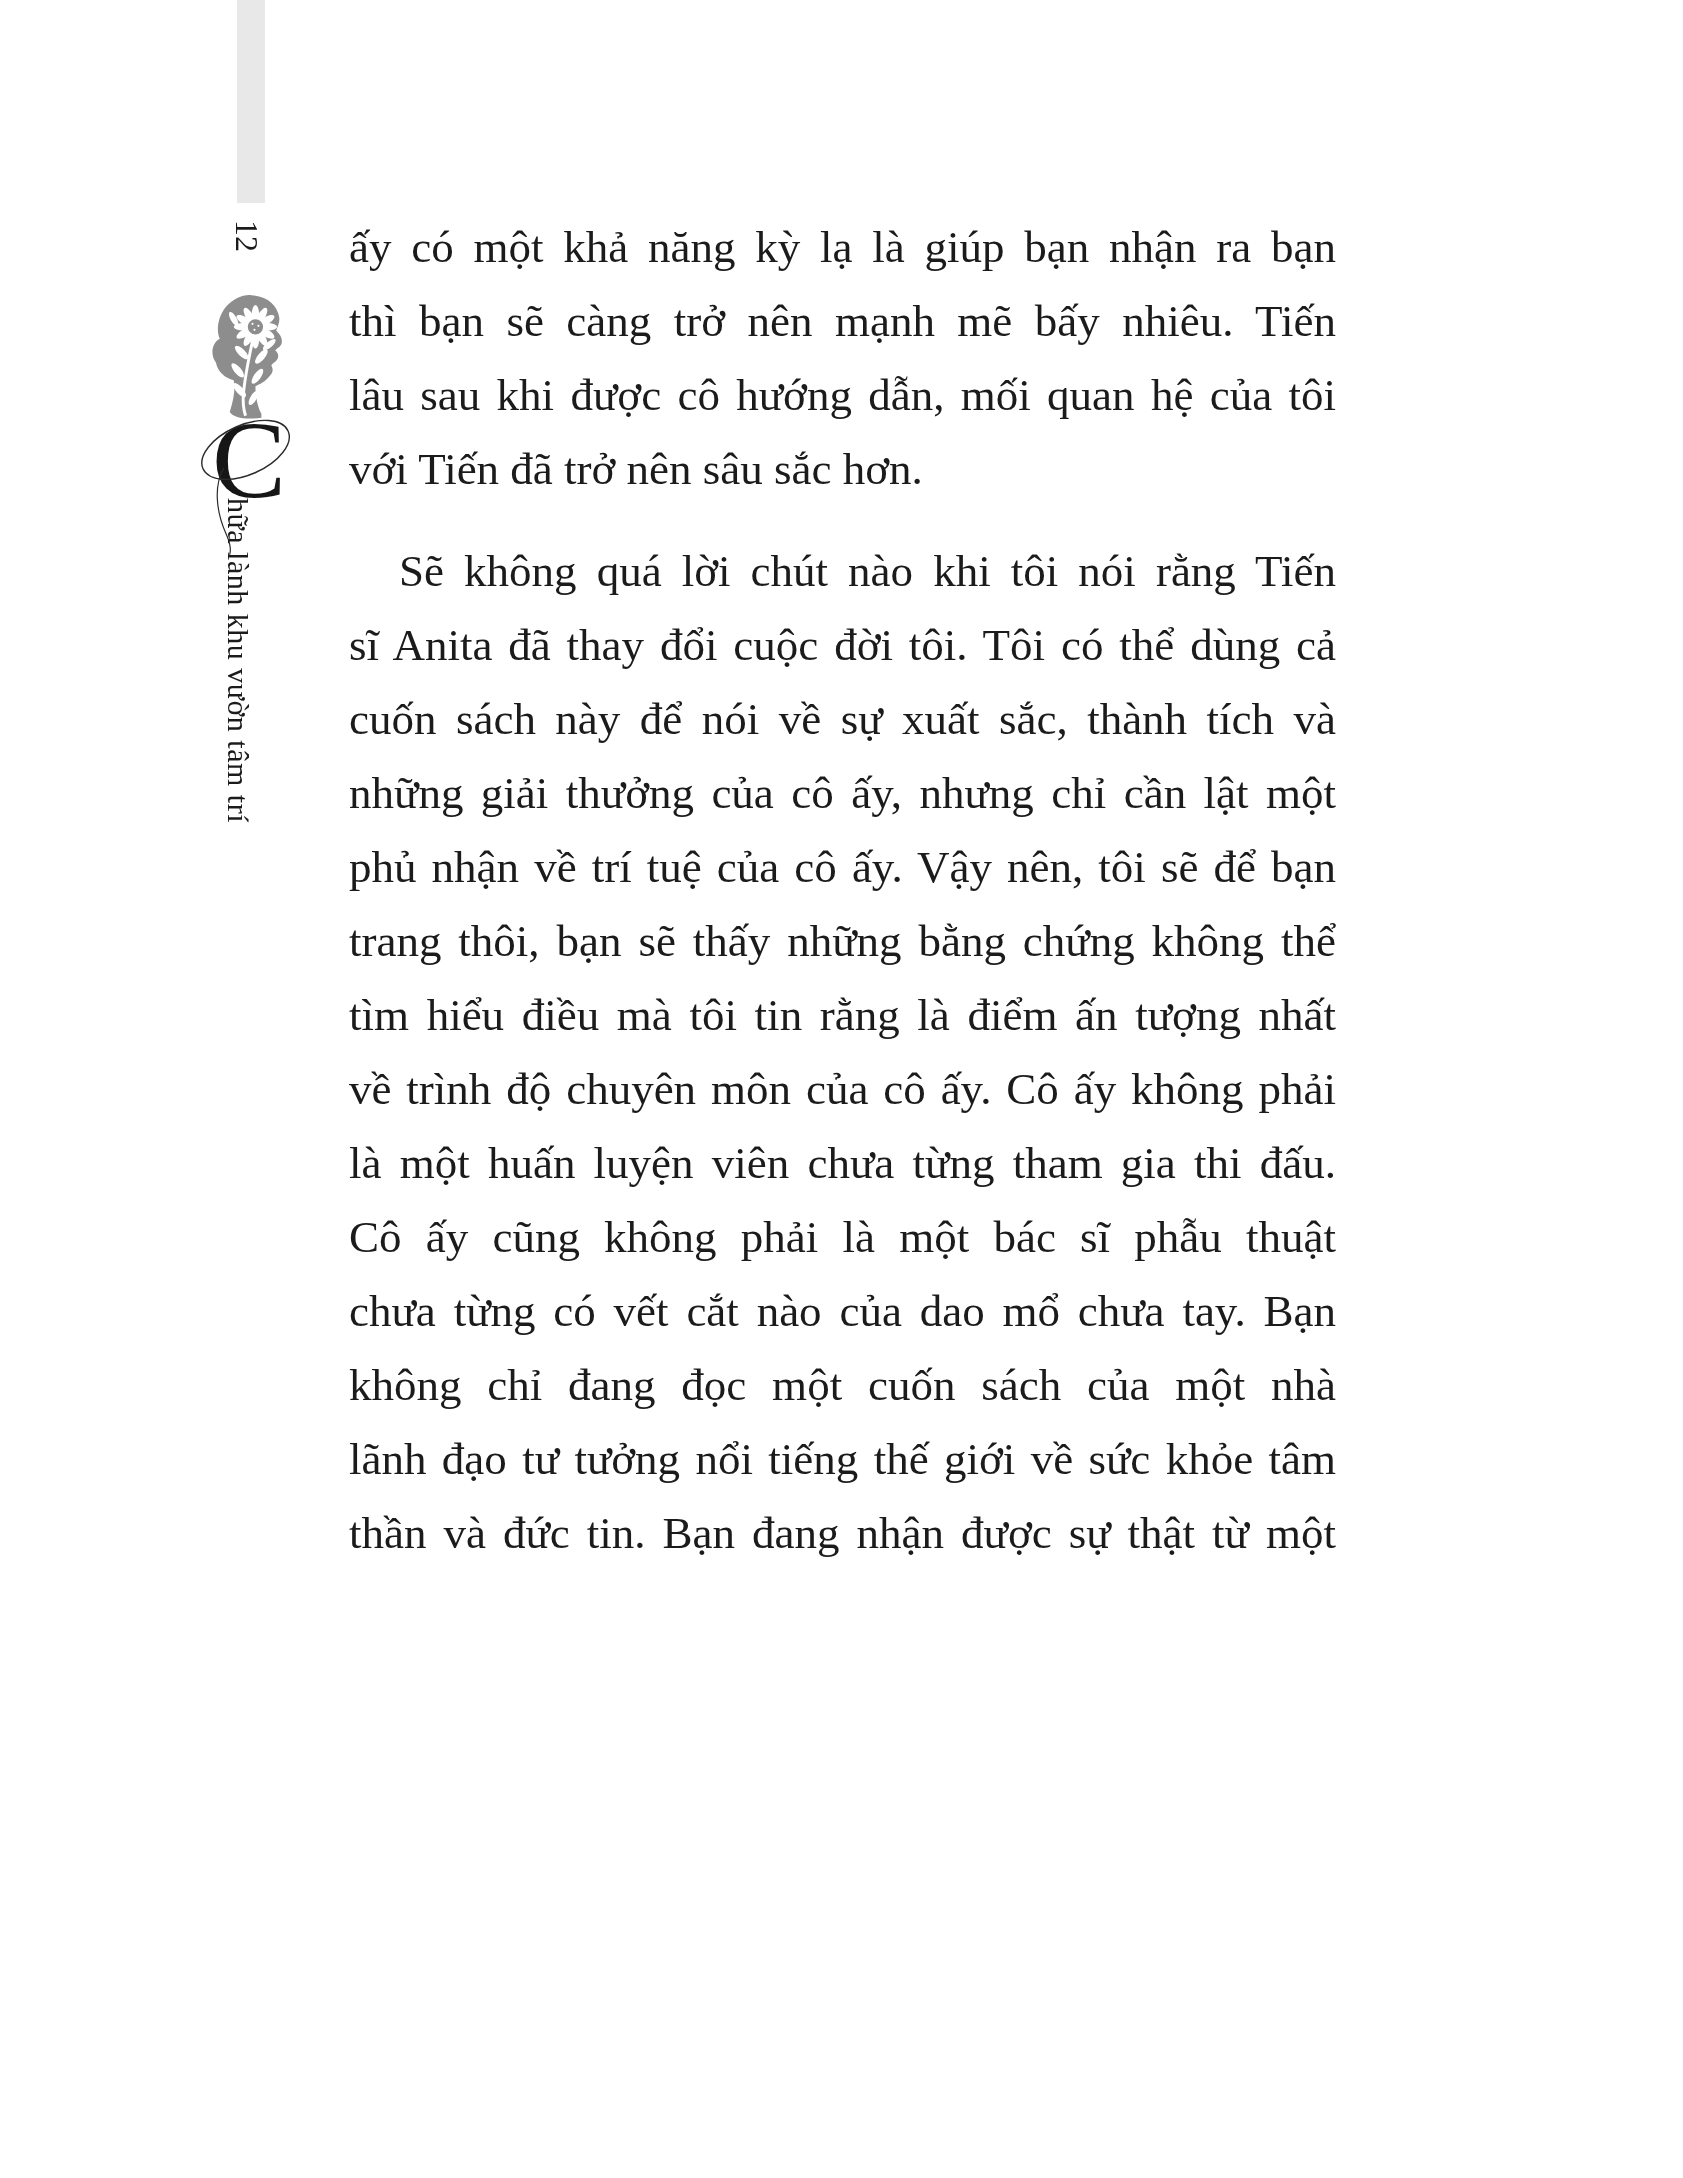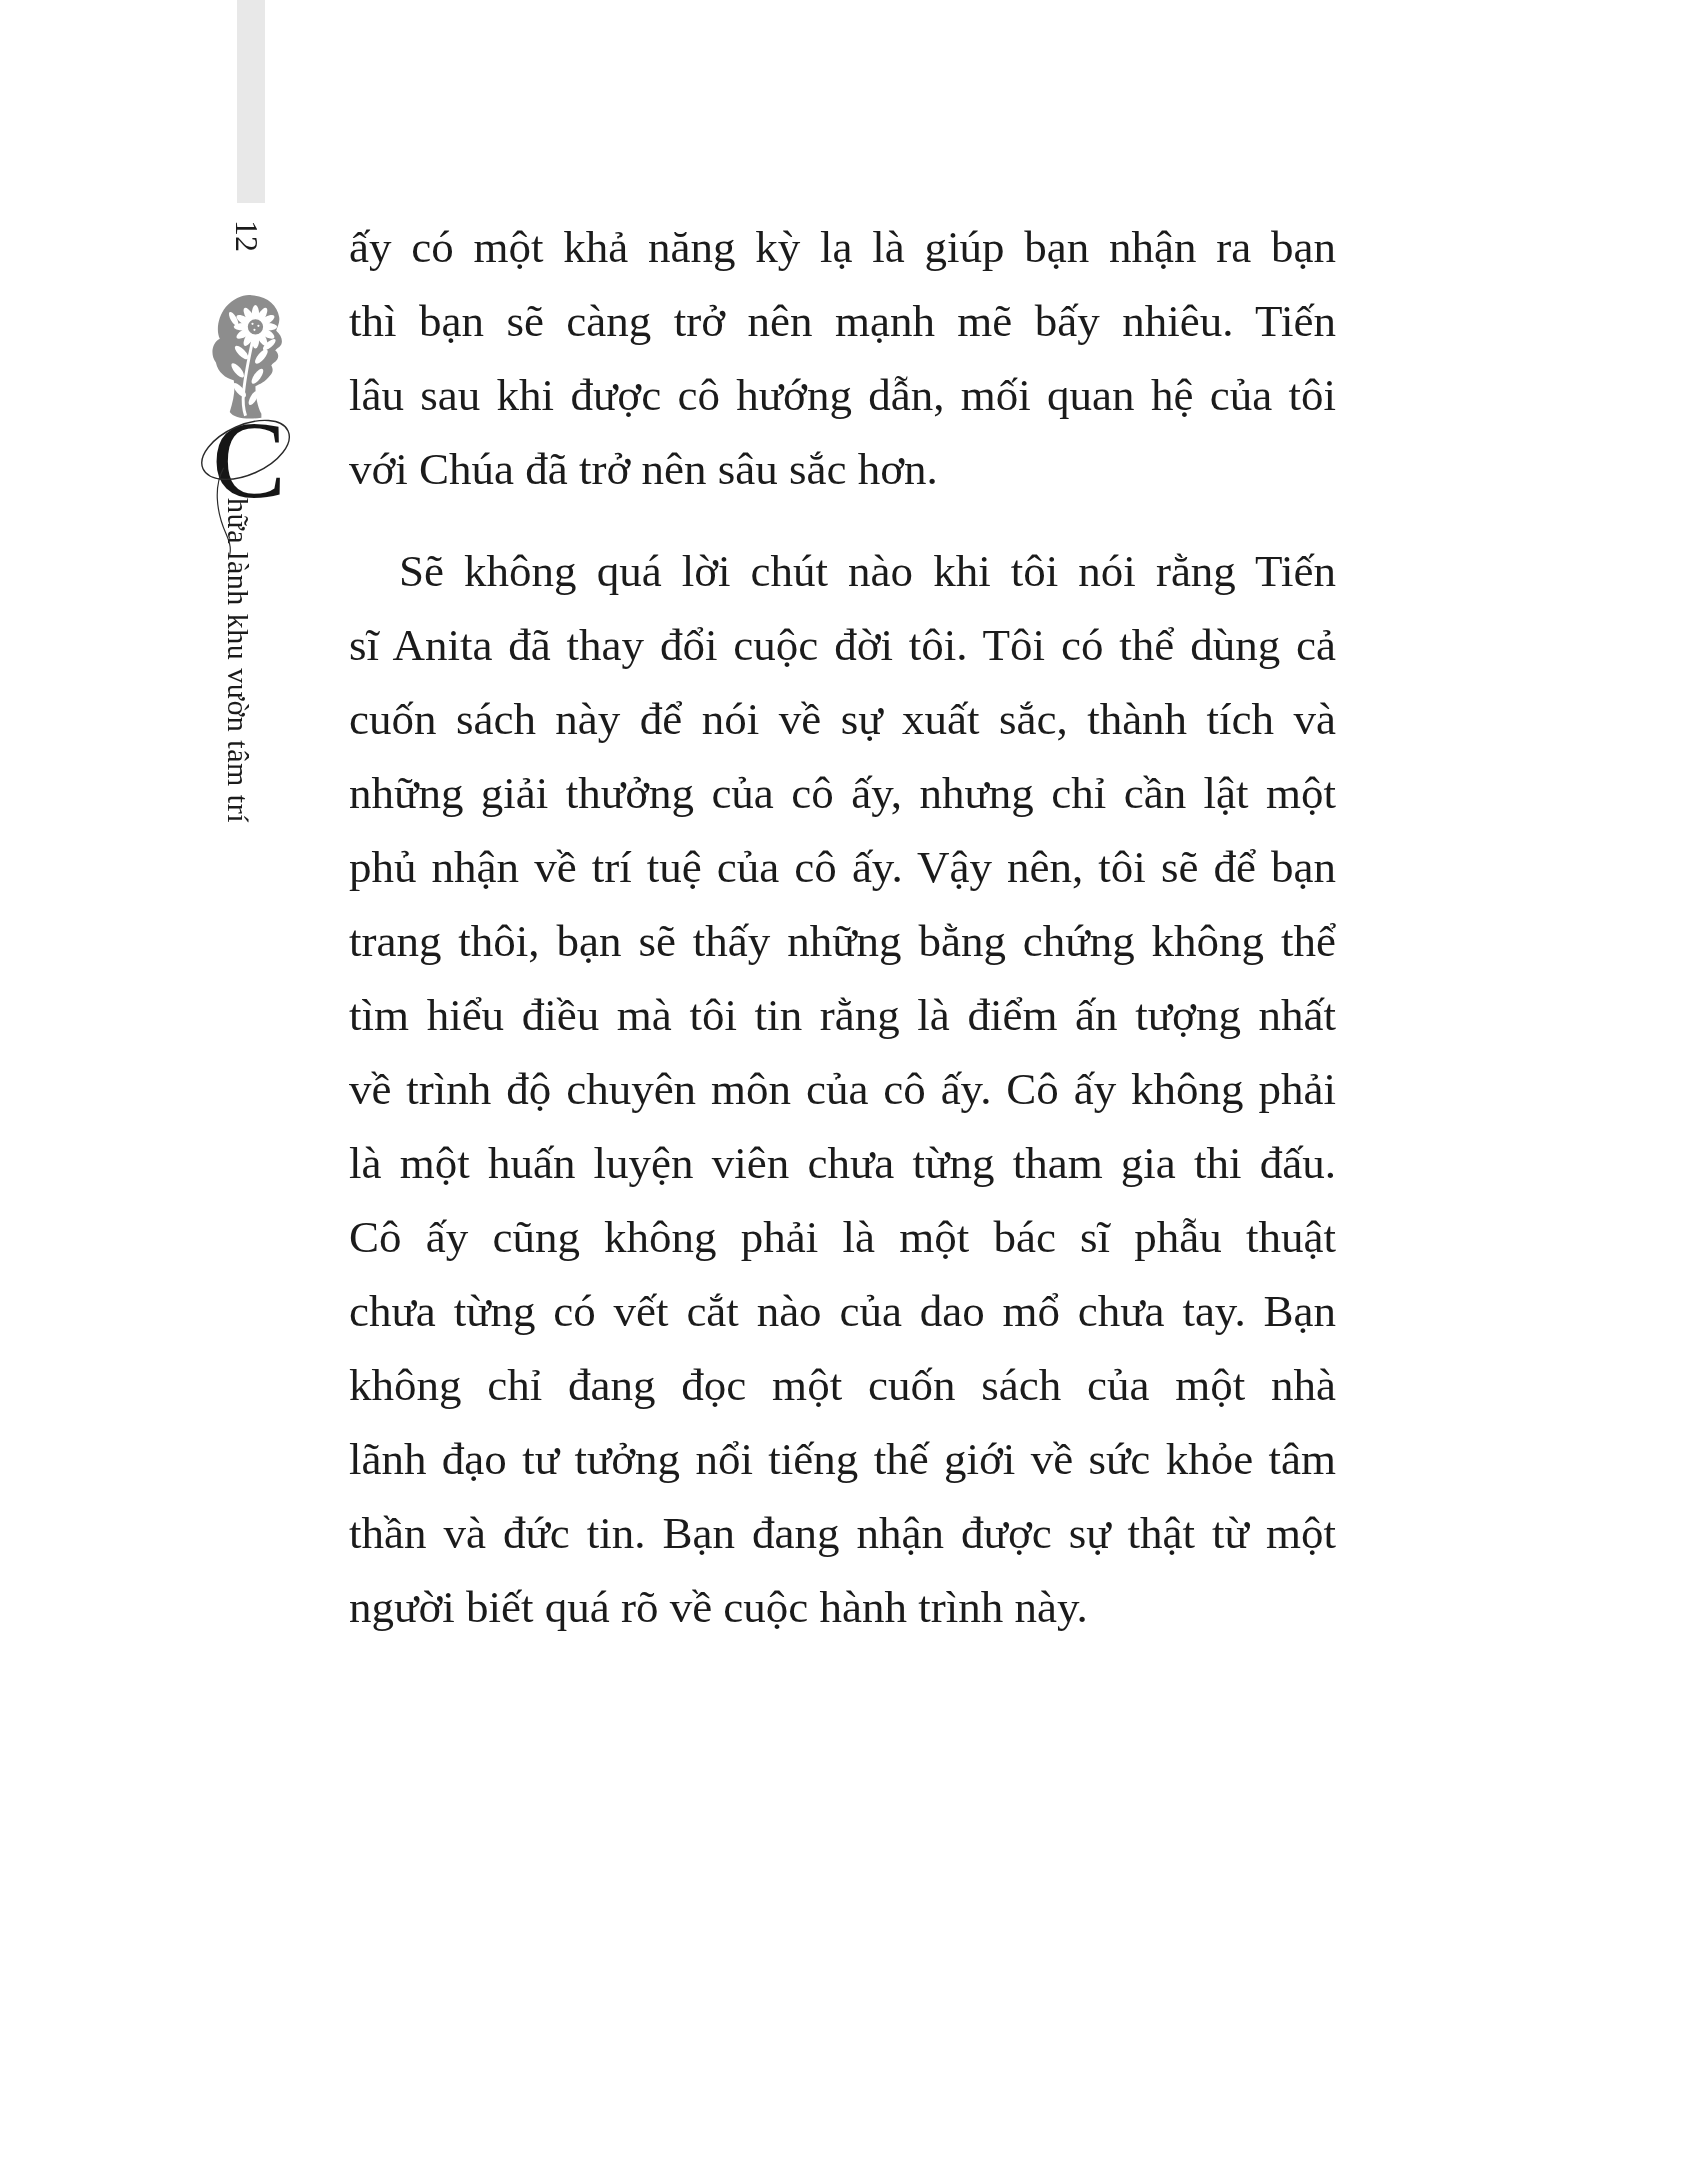--- a/index.html
+++ b/index.html
@@ -128,35 +128,34 @@
     <path d="M28,52 C18,70 20,95 30,118 C33,125 36,132 34,140" fill="none" stroke="#2a2a2a" stroke-width="1.2"></path>
   </svg>
 
   <div class="running-title">hữa lành khu vườn tâm trí</div>
 
   <div class="body-text" id="paragraphs">
       <div class="paragraph">
         <div class="text-line">ấy có một khả năng kỳ lạ là giúp bạn nhận ra bạn</div>
         <div class="text-line">thì bạn sẽ càng trở nên mạnh mẽ bấy nhiêu. Tiến</div>
         <div class="text-line">lâu sau khi được cô hướng dẫn, mối quan hệ của tôi</div>
-        <div class="text-line final">với Chúa đã trở nên sâu sắc hơn.</div>
+        <div class="text-line final">với Tiến đã trở nên sâu sắc hơn.</div>
       </div>
       <div class="paragraph indented">
         <div class="text-line first-indent">Sẽ không quá lời chút nào khi tôi nói rằng Tiến</div>
         <div class="text-line">sĩ Anita đã thay đổi cuộc đời tôi. Tôi có thể dùng cả</div>
         <div class="text-line">cuốn sách này để nói về sự xuất sắc, thành tích và</div>
         <div class="text-line">những giải thưởng của cô ấy, nhưng chỉ cần lật một</div>
         <div class="text-line">phủ nhận về trí tuệ của cô ấy. Vậy nên, tôi sẽ để bạn</div>
         <div class="text-line">trang thôi, bạn sẽ thấy những bằng chứng không thể</div>
         <div class="text-line">tìm hiểu điều mà tôi tin rằng là điểm ấn tượng nhất</div>
         <div class="text-line">về trình độ chuyên môn của cô ấy. Cô ấy không phải</div>
         <div class="text-line">là một huấn luyện viên chưa từng tham gia thi đấu.</div>
         <div class="text-line">Cô ấy cũng không phải là một bác sĩ phẫu thuật</div>
         <div class="text-line">chưa từng có vết cắt nào của dao mổ chưa tay. Bạn</div>
         <div class="text-line">không chỉ đang đọc một cuốn sách của một nhà</div>
         <div class="text-line">lãnh đạo tư tưởng nổi tiếng thế giới về sức khỏe tâm</div>
         <div class="text-line">thần và đức tin. Bạn đang nhận được sự thật từ một</div>
-        <div class="text-line final">người biết quá rõ về cuộc hành trình này.</div>
       </div>
     </div>
 
 </div>
 
 
 </body></html>

